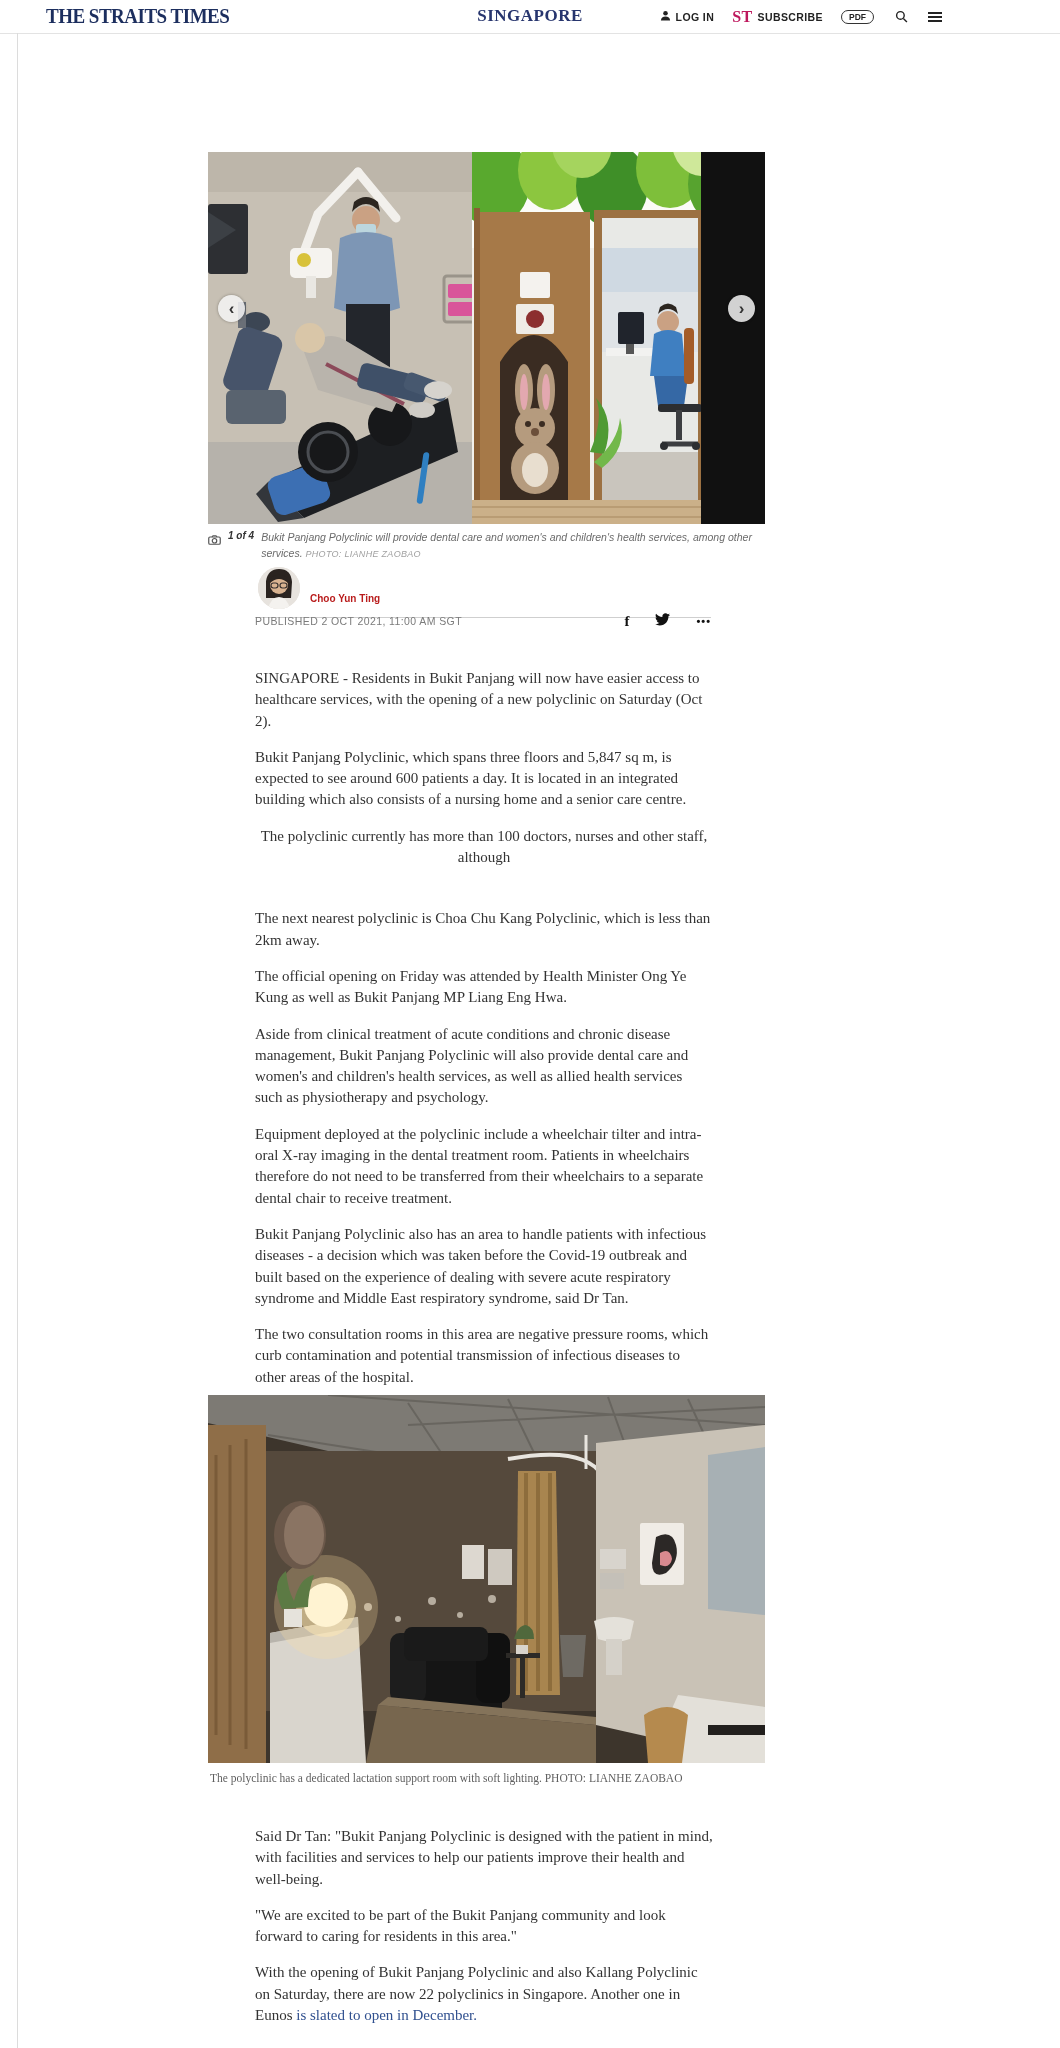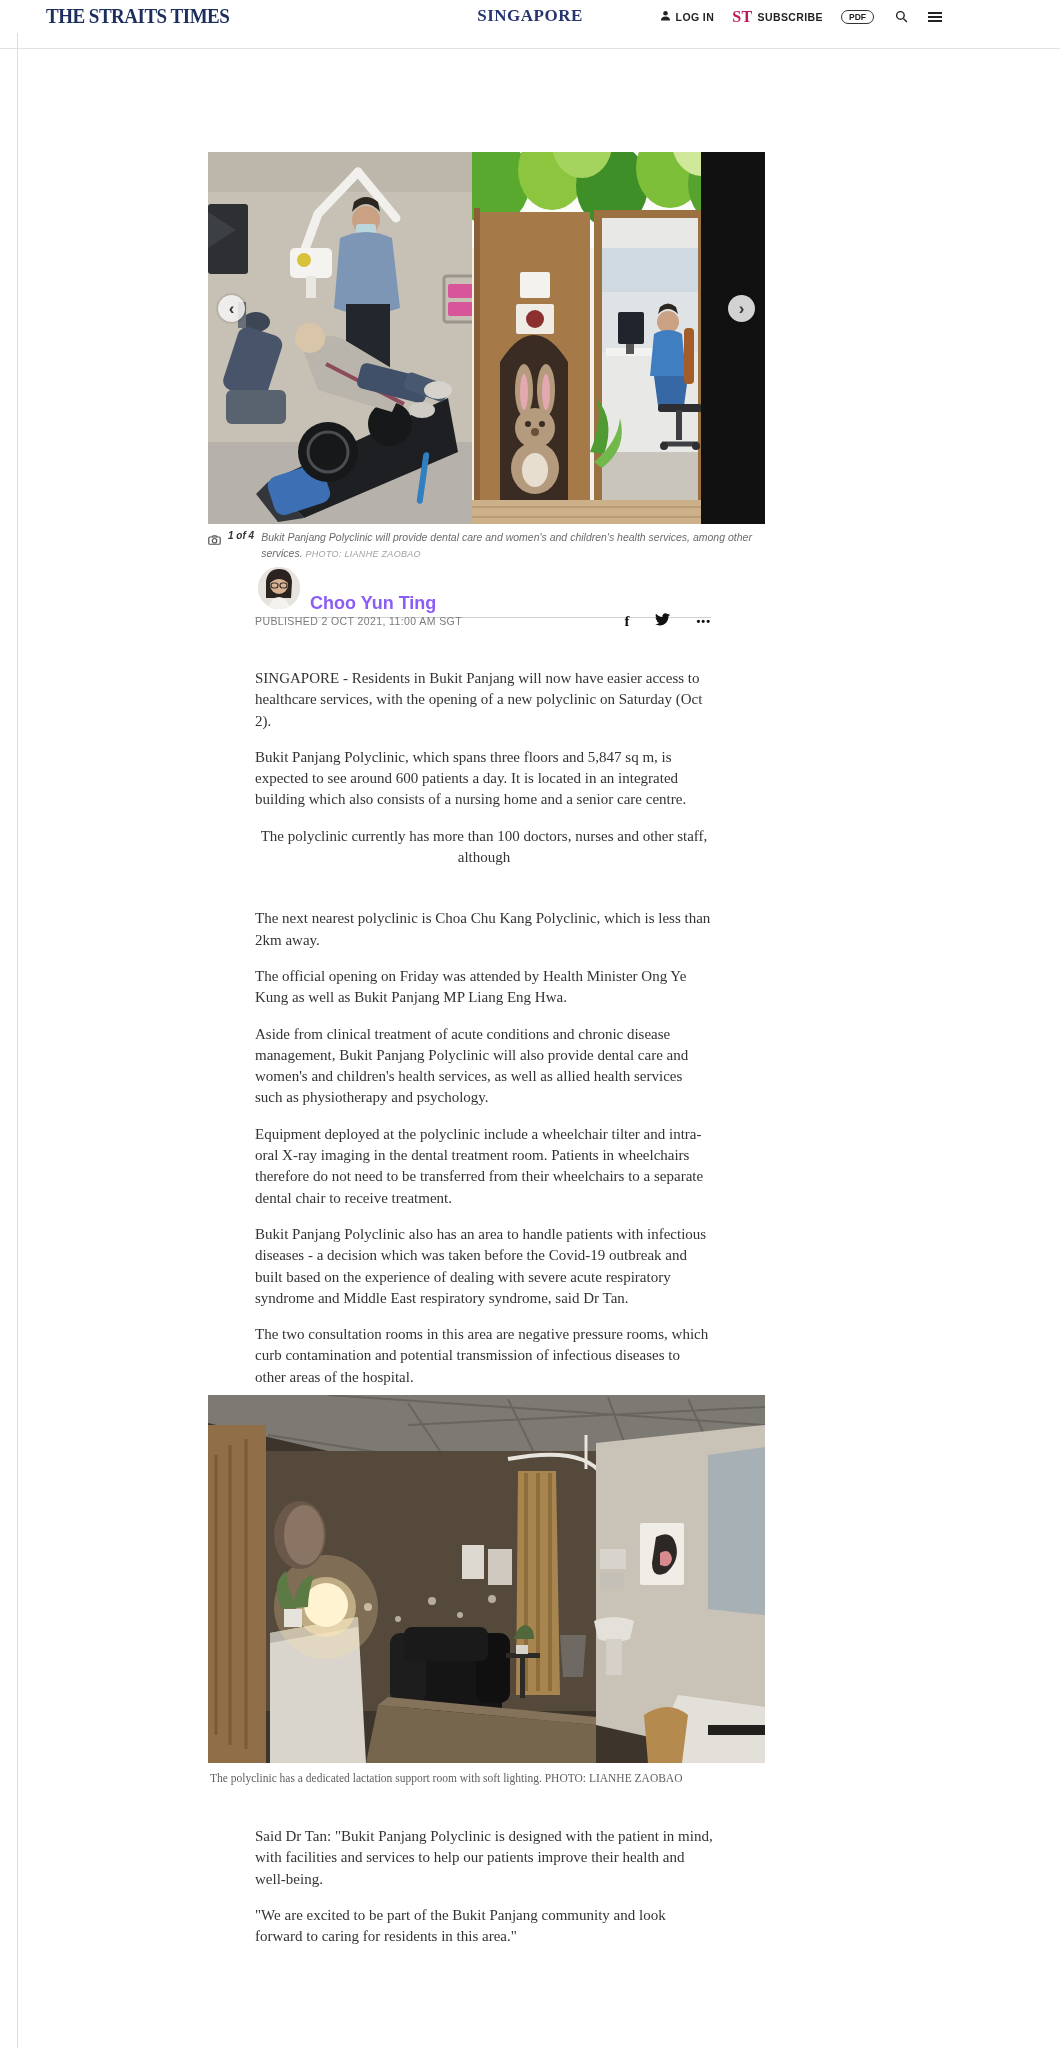--- a/index.html
+++ b/index.html
@@ -1,21 +1,21 @@
 <!DOCTYPE html>
 <html><head>
 <meta charset="utf-8">
 <style>
   * { margin:0; padding:0; box-sizing:border-box; }
   html,body { width:1060px; height:2048px; background:#ffffff; position:relative;
               font-family:"Liberation Sans", sans-serif; }
   .page { position:absolute; inset:0; overflow:hidden; }
 
   
-  .header { position:absolute; top:0; left:0; width:1060px; height:49px;
+  .header { position:absolute; top:0; left:0; width:1060px; height:34px;
             background:#fff; border-bottom:1px solid #e3e3e3; }
   .brand { position:absolute; left:46px; top:6px;
            font-family:"Liberation Serif", serif; font-weight:900; font-size:19px;
            letter-spacing:-0.5px; color:#1c2e5e; transform:scaleY(1.05); cursor:pointer; }
   .section-title { position:absolute; left:0; right:0; top:6px; text-align:center;
            font-family:"Liberation Serif", serif; font-weight:700; font-size:17px;
            letter-spacing:0.5px; color:#27356e; cursor:pointer; }
   .hdr-right { position:absolute; right:118px; top:0; height:33px;
                display:flex; align-items:center; gap:18px; }
   .hdr-item { display:flex; align-items:center; gap:5px; font-size:10.5px;
@@ -53,22 +53,22 @@
   .caption-row { position:absolute; left:208px; top:530px; width:558px;
                  display:flex; align-items:flex-start; gap:7px;font-style:italic; }
   .cam { flex:0 0 auto; margin-top:1px; }
   .counter { flex:0 0 auto; font-size:10px; font-weight:700; color:#333; white-space:nowrap; }
   .caption-text { font-size:10.5px; color:#6b6b6b; line-height:1.5; }
   .credit { font-size:9px; color:#a0a0a0; letter-spacing:0.3px; }
 
   .author-block { position:absolute; left:256px; top:567px; width:455px; height:50px; }
   .avatar { position:absolute; left:2px; top:0; width:42px; height:42px; border-radius:50%;
             overflow:hidden; background:#e9e4df; cursor:pointer; }
-  .author-name { position:absolute; left:54px; top:26px; font-size:18px; font-weight:700;
-                 color:#8b5cf6; cursor:pointer; }
+  .author-name { position:absolute; left:54px; top:26px; font-size:10px; font-weight:700;
+                 color:#b91c1c; cursor:pointer; }
   .author-divider { position:absolute; left:255px; top:617px; width:456px; height:1px;
                     background:#cfcfcf; }
   .pub-row { position:absolute; left:255px; top:610px; width:456px; height:22px;
              display:flex; align-items:center; }
   .published { font-size:10.5px; color:#7b7b7b; letter-spacing:0.4px; }
   .share { margin-left:auto; display:flex; align-items:center; gap:26px; }
   .share-fb { font-family:"Liberation Serif", serif; font-weight:700; font-size:15px;
               color:#111; cursor:pointer; }
   .share-more { font-size:11px; font-weight:700; color:#111; letter-spacing:1px; cursor:pointer; }
 
@@ -384,15 +384,18 @@
       <polygon points="440,368 470,300 557,312 557,368" fill="#e3e0d9"></polygon>
       <path d="M436 320 q24 -16 44 0 l-6 48 h-34 z" fill="#b58a4e"></path>
       <rect x="500" y="330" width="57" height="10" fill="#22201d"></rect>
     </svg>
   </div>
   <div class="caption2">The polyclinic has a dedicated lactation support room with soft lighting. PHOTO: LIANHE ZAOBAO</div>
 
   <div class="closing-text">
     <p>Said Dr Tan: "Bukit Panjang Polyclinic is designed with the patient in mind, with facilities and services to help our patients improve their health and well-being.</p>
     <p>"We are excited to be part of the Bukit Panjang community and look forward to caring for residents in this area."</p>
+    <p>
+      <span>With the opening of Bukit Panjang Polyclinic and also Kallang Polyclinic on Saturday, there are now 22 polyclinics in Singapore. Another one in Eunos </span><span class="inline-link">is slated to open in December.</span>
+    </p>
   </div>
 
 </div>
 
 </body></html>

